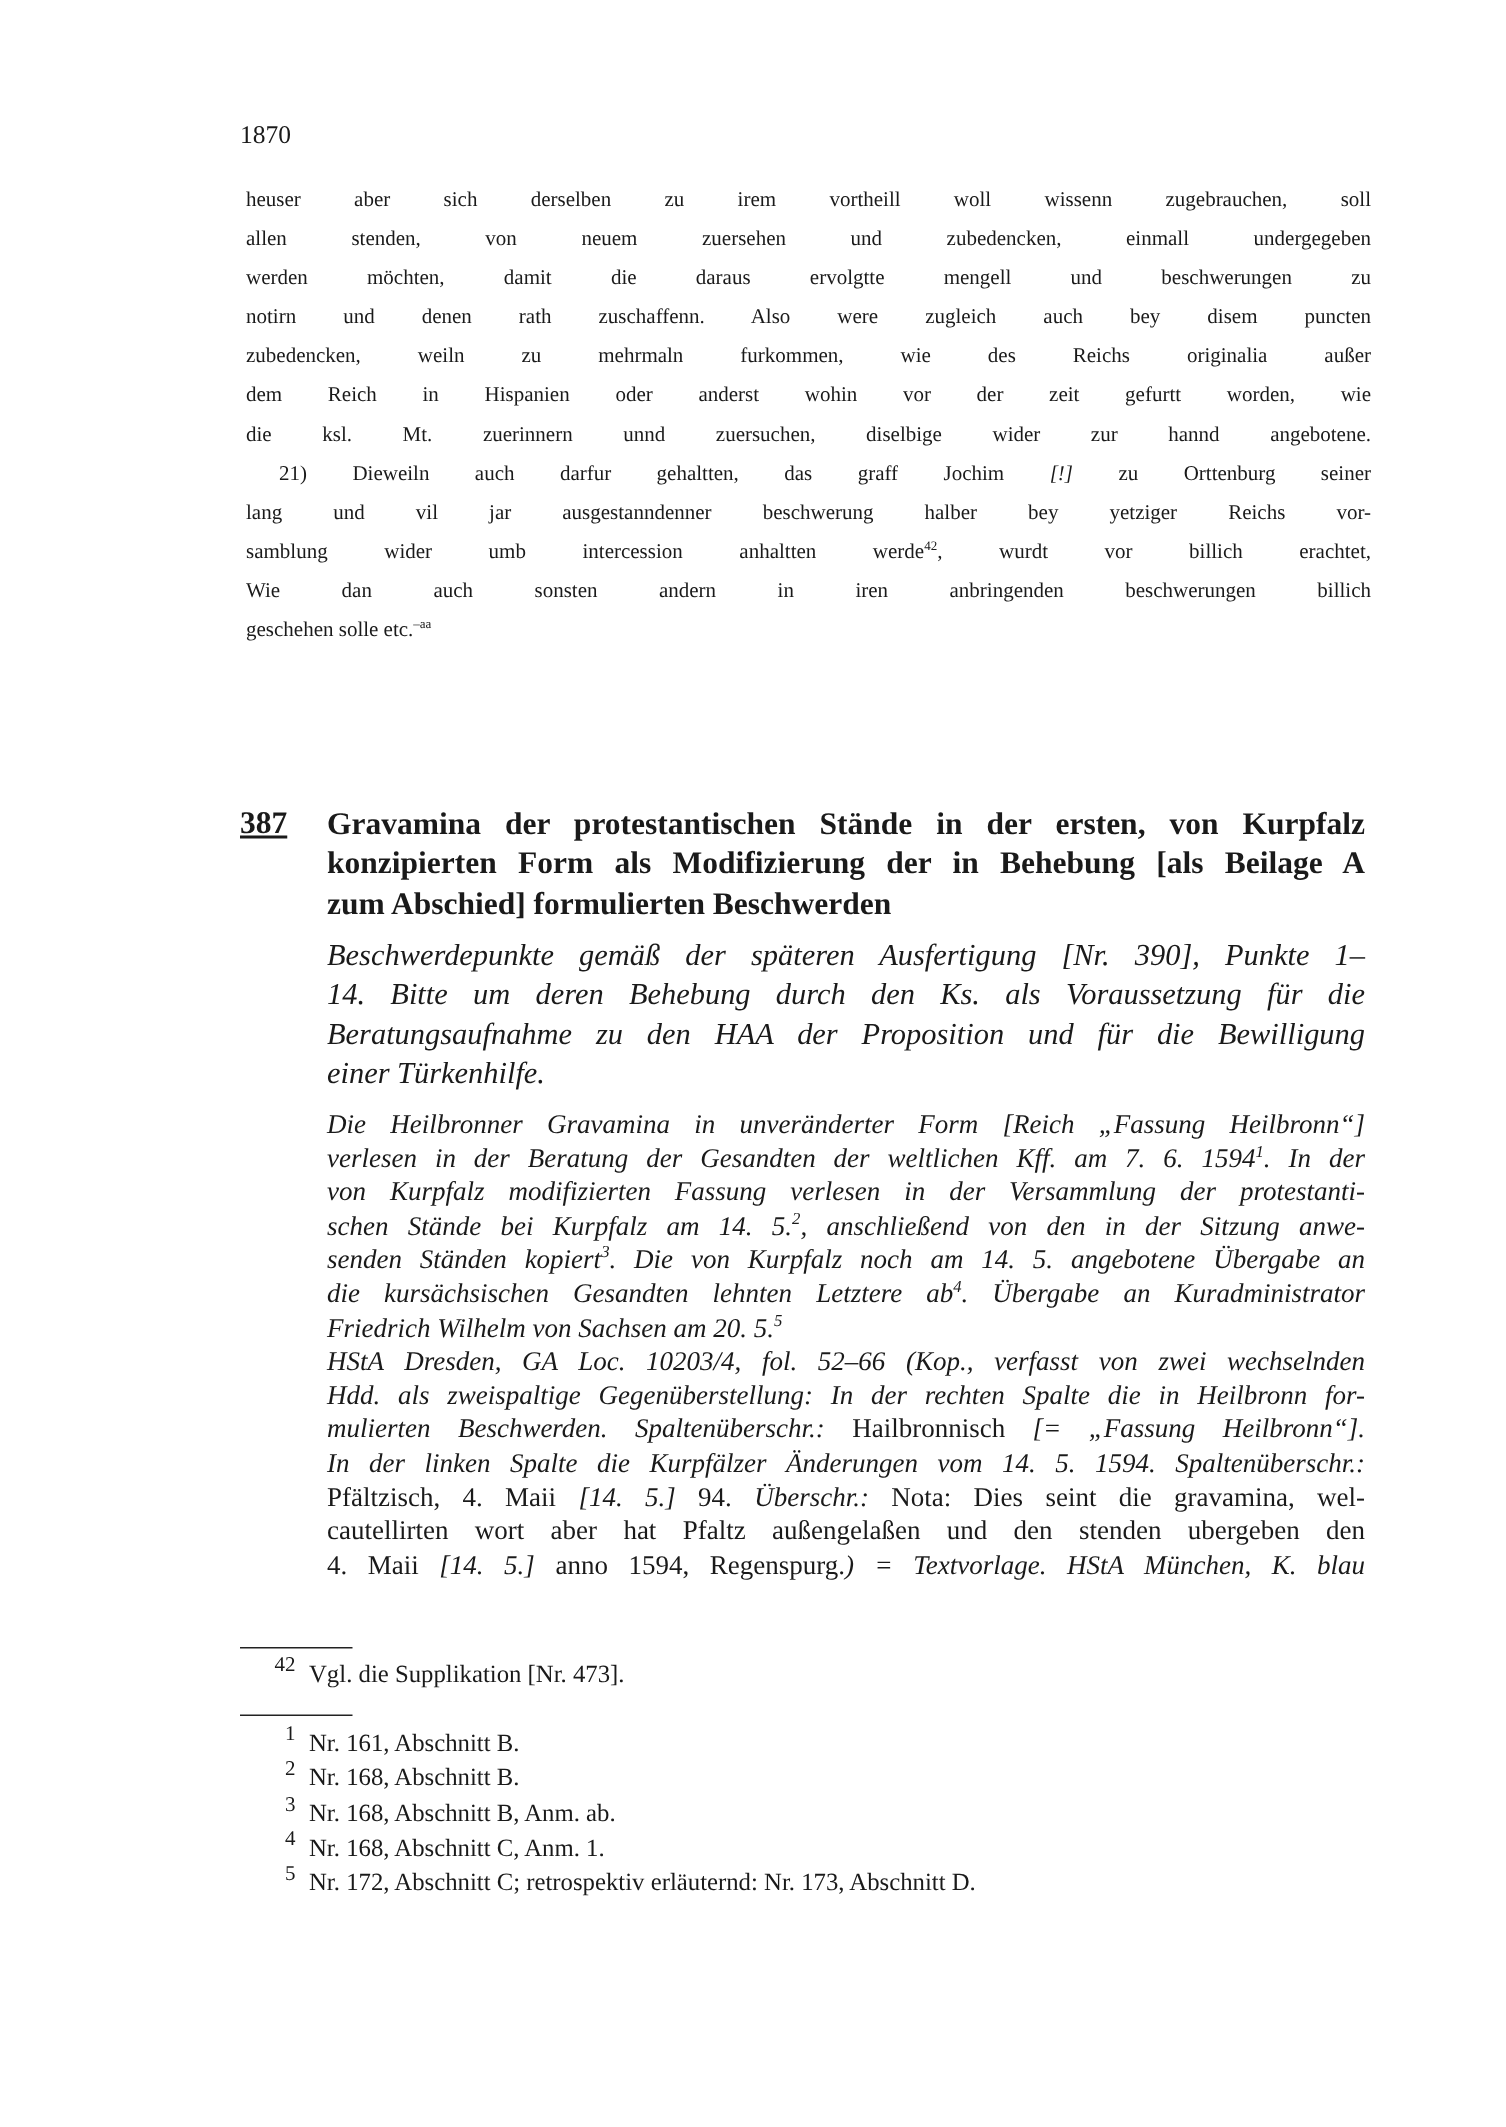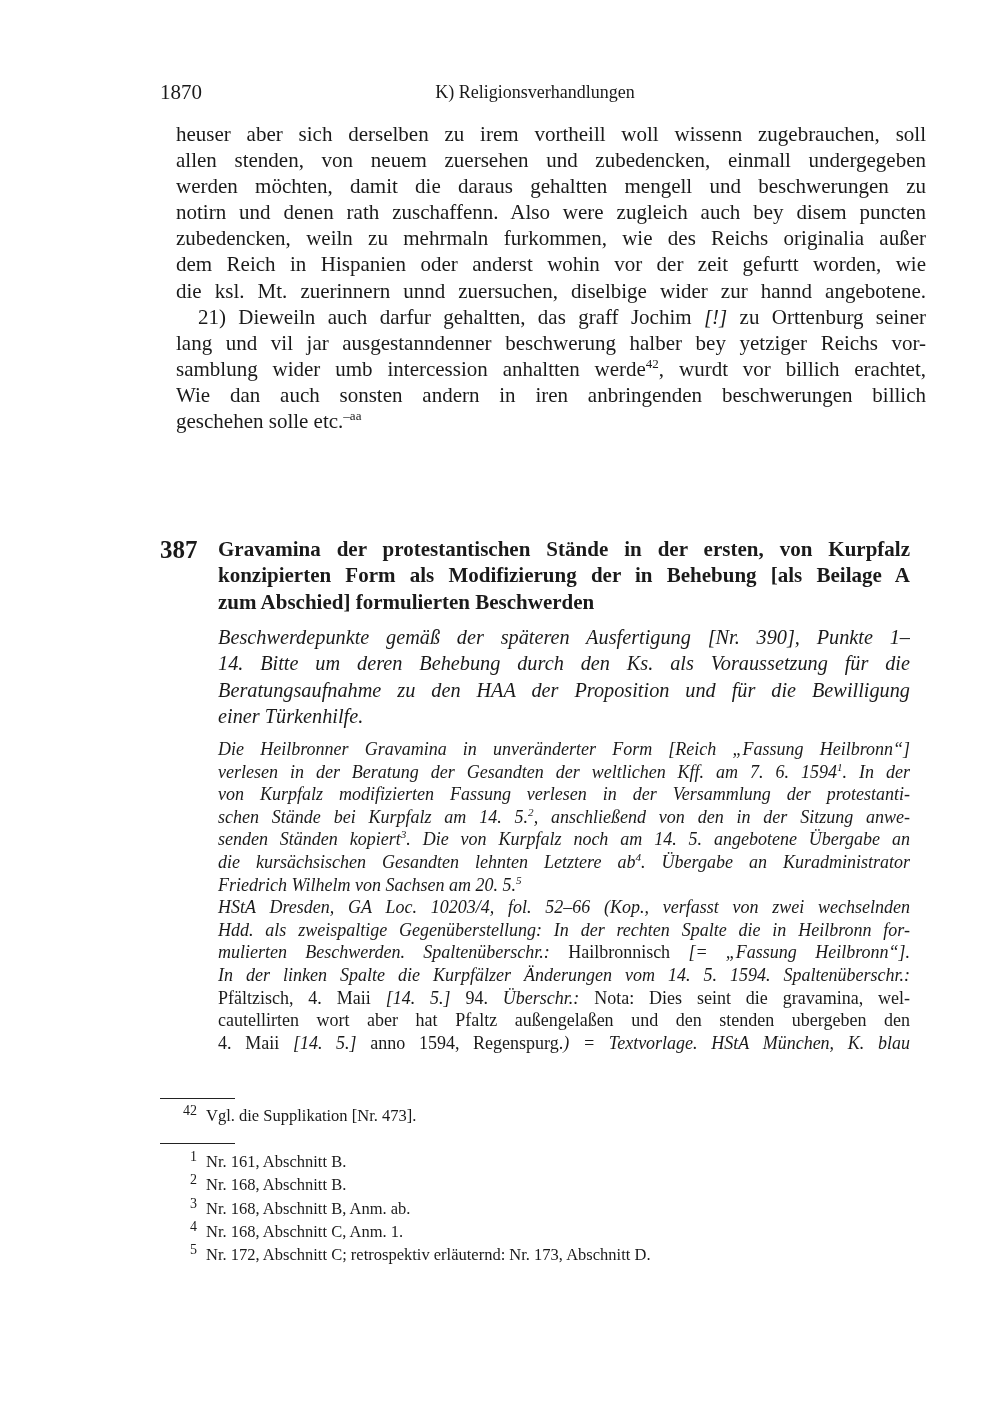--- a/index.html
+++ b/index.html
@@ -1,30 +1,30 @@
 <!DOCTYPE html>
 <html><head>
 <meta charset="utf-8">
 <style>
   html, body { margin: 0; padding: 0; background: #ffffff; }
   body { width: 1004px; height: 1418px; position: relative; overflow: hidden;
          font-family: "Liberation Serif", "DejaVu Serif", serif; color: #1a1a1a; }
   .page { position: absolute; left: 160px; top: 0; width: 750px; }
   .running-head { position: absolute; top: 80px; left: 0; width: 750px; height: 28px; }
-  .page-number { position: absolute; left: 0; top: 0; font-size: 21px; }
+  .page-number { position: absolute; left: 0; top: 0; font-size: 17px; }
   .running-title { position: absolute; left: 0; width: 750px; text-align: center; top: 2px; font-size: 18px; }
 
-  .body-text { position: absolute; top: 121px; left: 16px; width: 750px;
-               font-size: 21px; line-height: 26.1px; text-align: justify; }
+  .body-text { position: absolute; top: 121px; left: 4px; width: 750px;
+               font-size: 14px; line-height: 26.1px; text-align: justify; }
   .body-text p { margin: 0; }
   .justify-last { text-align-last: justify; }
   sup { font-size: 0.62em; line-height: 0; vertical-align: 0.6em; }
 
   .doc-header { position: absolute; top: 536px; left: 0; width: 750px; }
-  .doc-number { position: absolute; left: 0; top: 0; font-size: 25px; font-weight: bold; }
+  .doc-number { position: absolute; left: 0; top: 0; font-size: 21px; font-weight: bold; text-decoration: underline; }
   .doc-title { position: absolute; left: 58px; top: 0; width: 692px; font-size: 21px; font-weight: bold;
                line-height: 26.3px; text-align: justify; }
 
   .summary { position: absolute; top: 624px; left: 58px; width: 692px; font-style: italic;
              font-size: 20.3px; line-height: 26.3px; text-align: justify; }
   .apparatus { position: absolute; top: 738px; left: 58px; width: 692px;
                font-size: 18px; line-height: 22.6px; text-align: justify; }
   .apparatus p { margin: 0; }
   .it { font-style: italic; }
   .rm { font-style: normal; }
@@ -35,28 +35,27 @@
   .fn-num { position: absolute; right: 713px; top: -3px; font-size: 14px; text-align: right; }
   .fn-text { position: absolute; left: 46px; top: 0; white-space: nowrap; }
 </style>
 </head>
 <body>
 
 <div class="page">
 
   <div class="running-head">
     <span class="page-number">1870</span>
-    <span class="running-title">K) Religionsverhandlungen</span>
   </div>
 
   <div class="body-text">
     <p>
       <span class="justify-last" style="display:block">heuser aber sich derselben zu irem vortheill woll wissenn zugebrauchen, soll</span>
       <span style="display:block" class="justify-last">allen stenden, von neuem zuersehen und zubedencken, einmall undergegeben</span>
-      <span style="display:block" class="justify-last">werden möchten, damit die daraus gehaltten mengell und beschwerungen zu</span>
+      <span style="display:block" class="justify-last">werden möchten, damit die daraus ervolgtte mengell und beschwerungen zu</span>
       <span style="display:block" class="justify-last">notirn und denen rath zuschaffenn. Also were zugleich auch bey disem puncten</span>
       <span style="display:block" class="justify-last">zubedencken, weiln zu mehrmaln furkommen, wie des Reichs originalia außer</span>
       <span style="display:block" class="justify-last">dem Reich in Hispanien oder anderst wohin vor der zeit gefurtt worden, wie</span>
       <span style="display:block" class="justify-last">die ksl. Mt. zuerinnern unnd zuersuchen, diselbige wider zur hannd angebotene.</span>
     </p>
     <p>
       <span style="display:block; padding-left:22px" class="justify-last"><span>21) Dieweiln auch darfur gehaltten, das graff Jochim </span><span class="it">[!]</span><span> zu Orttenburg seiner</span></span>
       <span style="display:block" class="justify-last">lang und vil jar ausgestanndenner beschwerung halber bey yetziger Reichs vor-</span>
       <span style="display:block" class="justify-last"><span>samblung wider umb intercession anhaltten werde</span><sup>42</sup><span>, wurdt vor billich erachtet,</span></span>
       <span style="display:block" class="justify-last">Wie dan auch sonsten andern in iren anbringenden beschwerungen billich</span>

